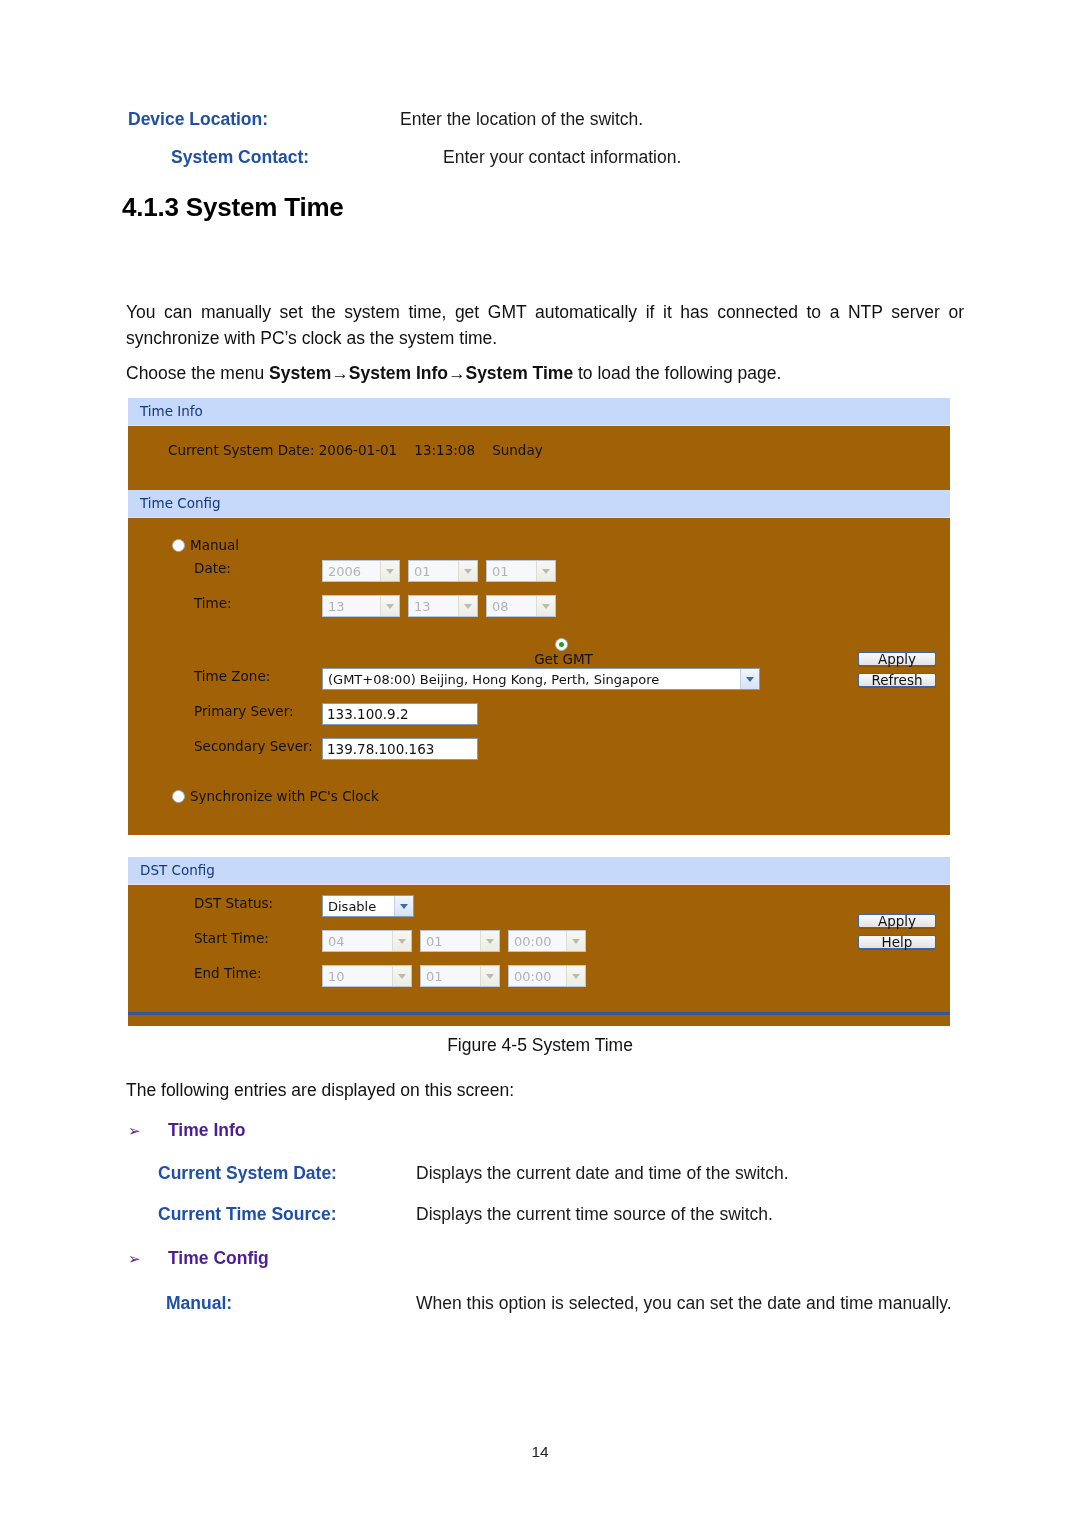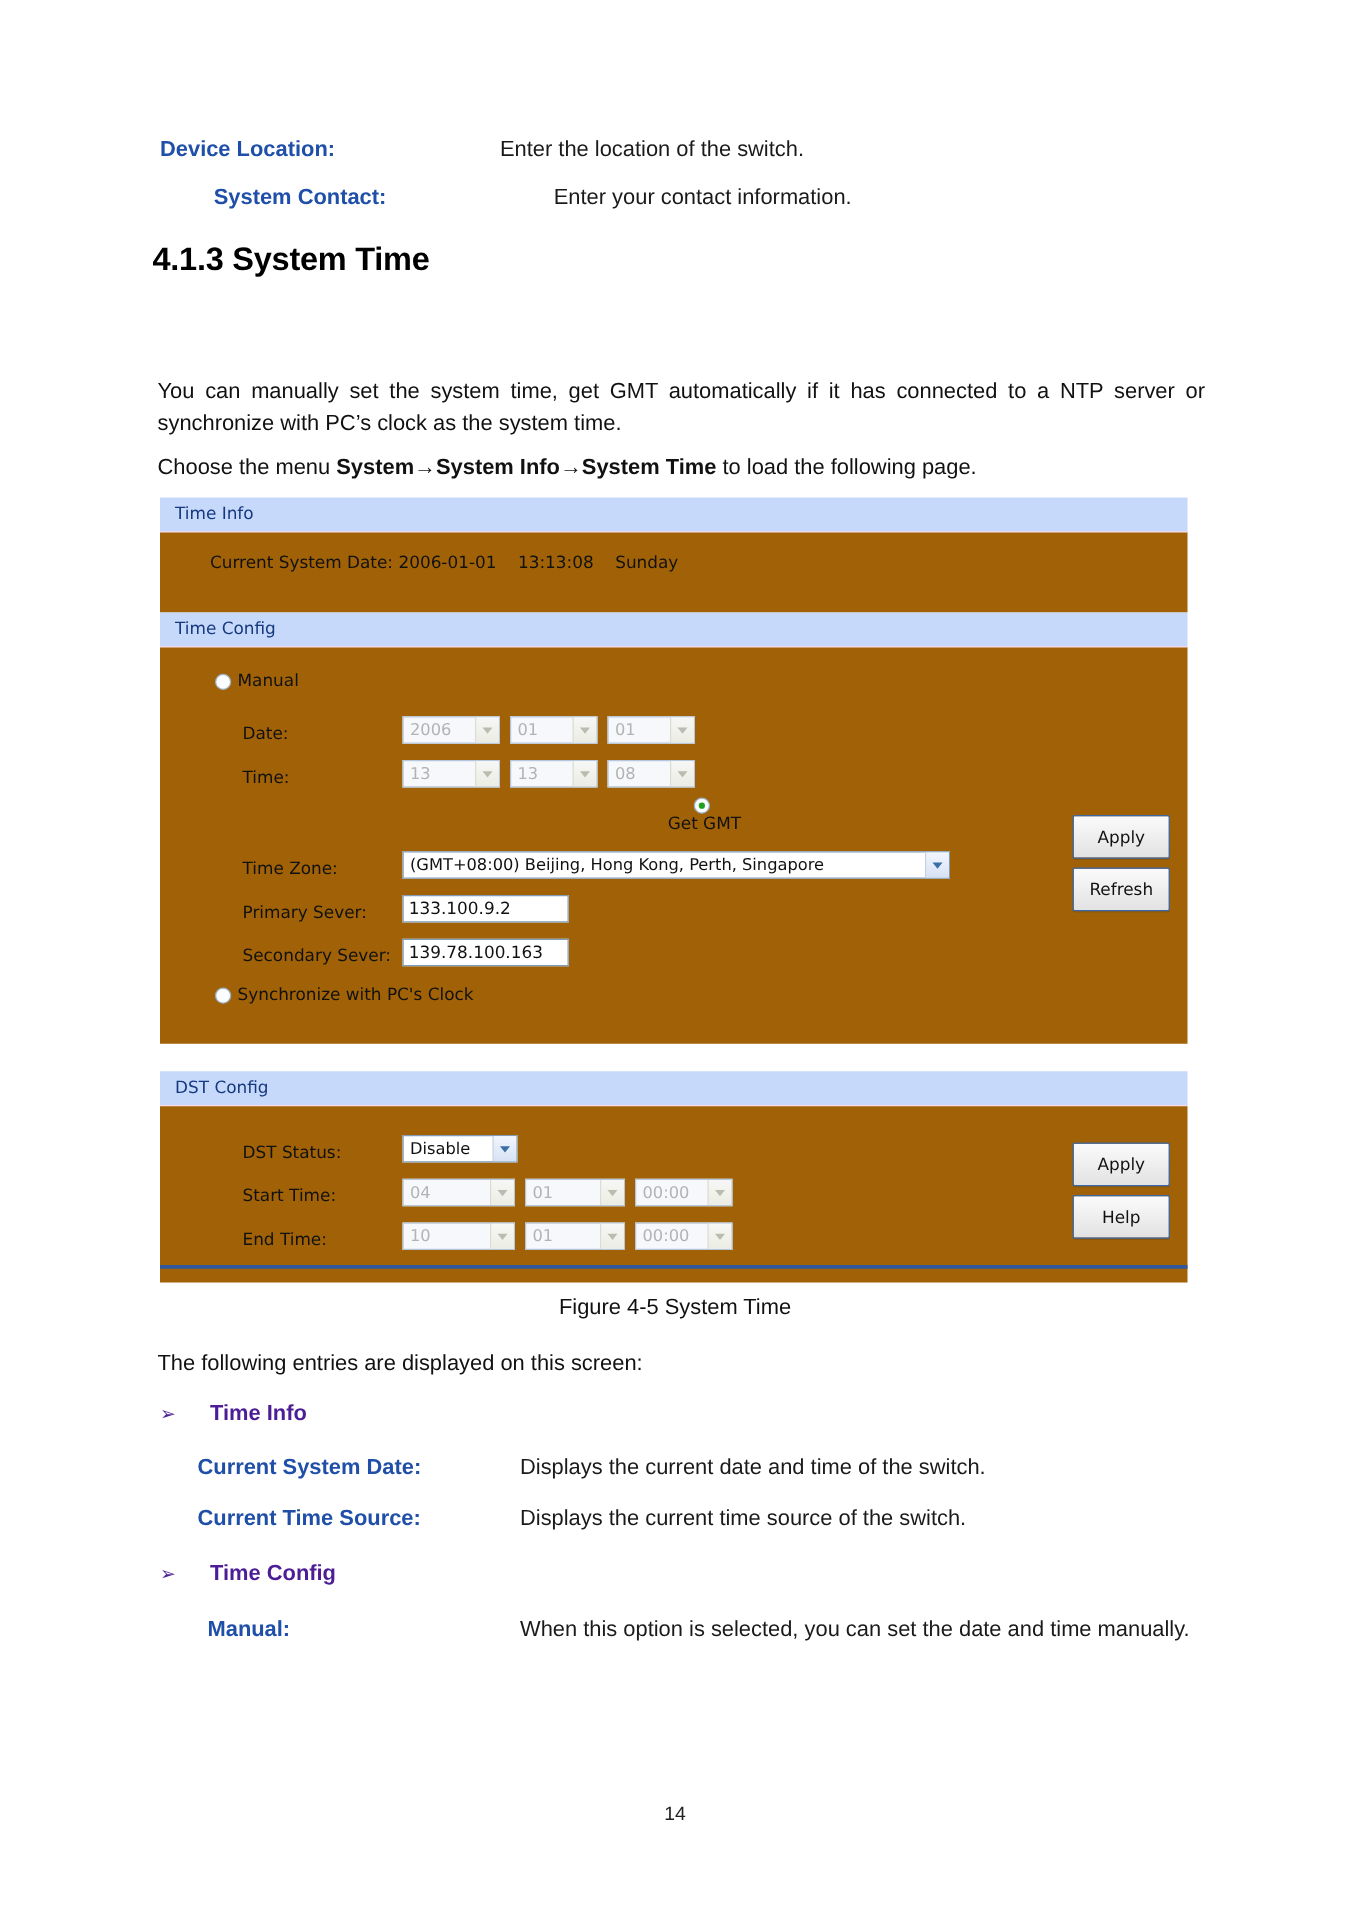--- a/index.html
+++ b/index.html
@@ -135,21 +135,21 @@
   }
   .ui-line {
     padding-left: 40px;
     font-size: 13.5px;
     color: #111;
     white-space: pre;
   }
 
   .ui-row {
     display: flex;
-    align-items: flex-end;
+    align-items: flex-start;
     padding-left: 66px;
     height: 35px;
   }
   .ui-row .lbl {
     width: 128px;
     font-size: 13.5px;
     color: #111;
     flex: 0 0 auto;
   }
 
@@ -231,32 +231,32 @@
   .sel.w-tz    { width: 438px; margin-right: 0; }
   .sel.w-dst   { width: 92px; }
   .sel.w-dstA  { width: 90px; }
   .sel.w-dstB  { width: 80px; }
   .sel.w-dstC  { width: 78px; }
 
   .txtinput {
     border: 1px solid #7f9db9;
     background: #fff;
     height: 22px;
-    width: 133px;
+    width: 156px;
     box-sizing: border-box;
     font-size: 13.5px;
     color: #111;
     padding: 0 4px;
     display: flex;
     align-items: center;
   }
 
   .btn {
     width: 78px;
-    height: 35px;
+    height: 14px;
     border: 1px solid #3a68a8;
     border-radius: 2px;
     background: linear-gradient(#fbfbfb, #e2e2e2);
     font-size: 13.5px;
     color: #111;
     display: flex;
     align-items: center;
     justify-content: center;
     box-shadow: 0 1px 0 rgba(0,0,0,.12);
     box-sizing: border-box;

